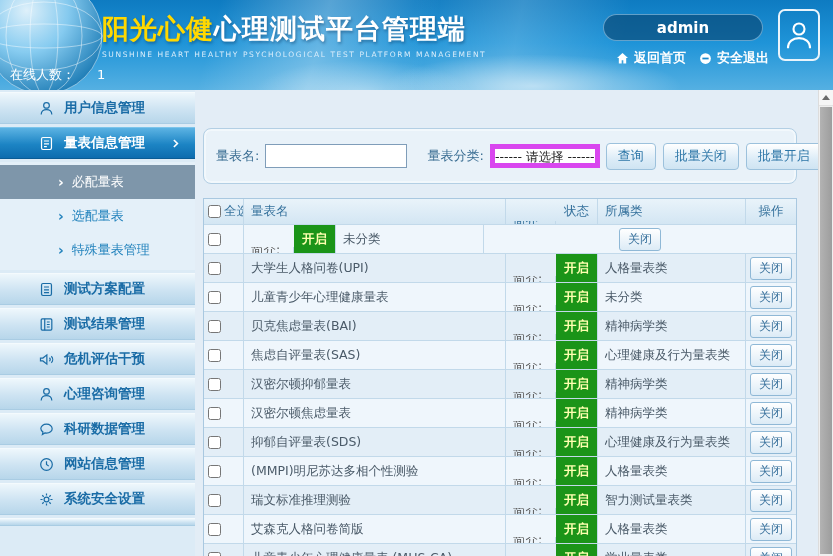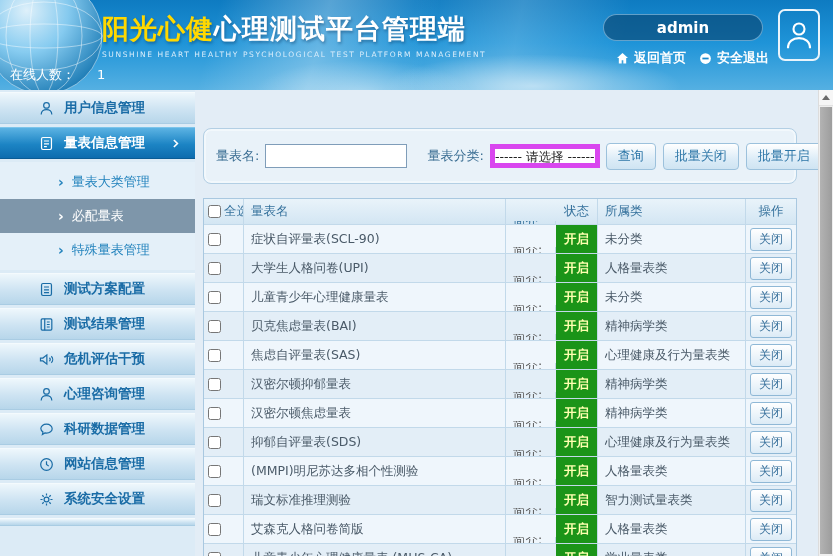--- a/index.html
+++ b/index.html
@@ -182,25 +182,25 @@
       </span>
       <span>量表信息管理</span>
       <span class="chev">
         <svg width="13" height="13" viewBox="0 0 24 24" fill="none" stroke="currentColor" stroke-width="3">
             <path d="M9 5.5 15.5 12 9 18.5"></path>
           </svg>
       </span>
     </div>
 
     <div class="submenu">
-      <div class="sub-item">
-          <span>量表大类管理</span>
-        </div>
       <div class="sub-item active">
           <span>必配量表</span>
+        </div>
+      <div class="sub-item">
+          <span>选配量表</span>
         </div>
       <div class="sub-item">
           <span>特殊量表管理</span>
         </div>
     </div>
 
     <div class="nav-item">
       <span class="nav-icon">
         <svg width="17" height="17" viewBox="0 0 24 24" fill="none" stroke="currentColor" stroke-width="1.7">
             <rect x="5" y="3.5" width="14" height="17" rx="2"></rect>
@@ -298,21 +298,20 @@
         <div class="cell c-intro">简介</div>
         <div class="cell c-status">状态</div>
         <div class="cell c-cat">所属类</div>
         <div class="cell c-act">操作</div>
       </div>
       <div class="tbody" id="table-body">
   <div class="trow">
     <div class="cell c-check">
       <input type="checkbox" style="">
     </div>
-    <div class="cell c-name">症状自评量表(SCL-90)</div>
     <div class="cell c-intro">简介:</div>
     <div class="cell c-status">
       <span class="badge">开启</span>
     </div>
     <div class="cell c-cat">未分类</div>
     <div class="cell c-act">
       <button class="btn-close">关闭</button>
     </div>
   </div>
 

